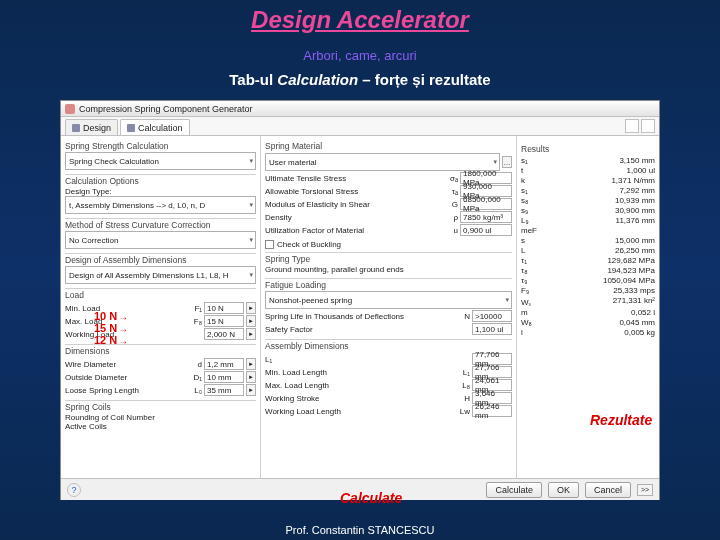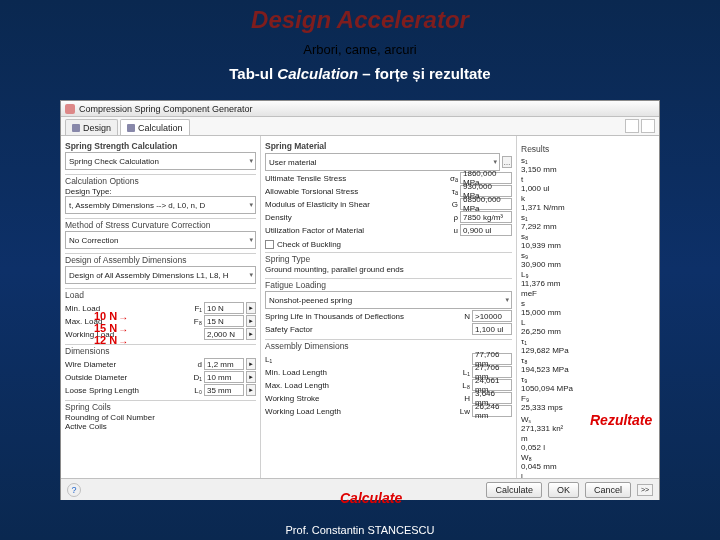--- a/index.html
+++ b/index.html
@@ -1,18 +1,18 @@
 <!DOCTYPE html>
 <html><head>
 <meta charset="utf-8">
 <style>
   * { box-sizing: border-box; margin: 0; padding: 0; font-family: "Segoe UI", Tahoma, sans-serif; }
   body { width: 720px; height: 540px; background: linear-gradient(180deg, #0a2850 0%, #0d3068 50%, #0a2850 100%); overflow: hidden; }
-  .title { color: #7f1d1d; text-align: center; font-size: 24px; font-weight: 700; font-style: italic; margin-top: 6px; }
-  .subtitle { color: #000000; text-align: center; font-size: 13px; margin-top: 8px; }
+  .title { color: #ec4899; text-align: center; font-size: 24px; font-weight: 700; font-style: italic; margin-top: 6px; text-decoration: underline; }
+  .subtitle { color: #8b5cf6; text-align: center; font-size: 13px; margin-top: 14px; }
   .tabtitle { color: #fff; text-align: center; font-size: 15px; font-weight: 700; margin-top: 8px; }
   .tabtitle .i { font-style: italic; }
   .footer { color: #fff; text-align: center; font-size: 11px; position: absolute; bottom: 4px; left: 0; right: 0; }
 
   .win { position: absolute; left: 60px; top: 100px; width: 600px; height: 400px; background: #efefef; border: 1px solid #8a8a8a; font-size: 9px; color: #222; }
   .win-titlebar { height: 16px; background: linear-gradient(180deg,#fdfdfd,#e4e4e4); border-bottom: 1px solid #c0c0c0; padding: 2px 4px; display:flex; align-items:center; gap:4px; }
   .win-titlebar .icon { width:10px; height:10px; background:#d88; border-radius:2px; }
   .tabsbar { height: 19px; background: #f7f7f7; border-bottom: 1px solid #c0c0c0; display:flex; gap:2px; padding:2px 4px 0 4px; }
   .tab { padding: 1px 6px; border:1px solid #c0c0c0; border-bottom:none; background:#f0f0f0; border-radius:2px 2px 0 0; font-size: 9px; display:flex; gap:3px; align-items:center;}
   .tab.active { background:#fff; }
@@ -21,37 +21,37 @@
   .toolbtns div { width:14px; height:14px; border:1px solid #c0c0c0; background:#fff; }
 
   .body3col { display:flex; height: calc(100% - 16px - 18px - 22px); background:#fff; }
   .col { overflow:hidden; padding:4px; }
   .col1 { width: 200px; border-right:1px solid #d0d0d0; }
   .col2 { width: 256px; border-right:1px solid #d0d0d0; position:relative;}
   .col3 { flex:1; }
 
   .grp { margin-bottom:4px; }
   .grp-h { font-size: 8.5px; color:#444; padding:1px 0; border-top:1px solid #d0d0d0; margin-top:3px;}
-  .grp:first-child .grp-h { border-top:none; margin-top:0;font-weight:bold;}
+  .grp:first-child .grp-h { border-top:none; margin-top:0;}
   .row { display:flex; align-items:center; gap:2px; margin:1px 0; }
   .lbl { flex:1; font-size:8px; white-space:nowrap; overflow:hidden; text-overflow:ellipsis;}
   .sym { width: 14px; font-size:8px; text-align:right; }
   .inp { width: 52px; height:12px; border:1px solid #b0b0b0; background:#fff; font-size:8px; padding:0 2px; display:flex; align-items:center; }
   .inp.small { width:40px;}
   .unitbtn { width:10px; height:12px; border:1px solid #b0b0b0; background:#f4f4f4; display:flex; align-items:center; justify-content:center; font-size:7px;}
   .sel { height:13px; border:1px solid #b0b0b0; background:#fff; display:flex; align-items:center; padding:8px 3px; font-size:8px; position:relative;}
   .sel::after { content:"▾"; position:absolute; right:2px; font-size:7px; color:#666;}
   .chk { display:flex; align-items:center; gap:3px; font-size:8px; margin:1px 0;}
   .chk .box { width:9px; height:9px; border:1px solid #888; background:#fff;}
 
   .redarrow { color:#d00; font-weight:700; font-size:11px; display:flex; align-items:center; gap:1px;}
   .redarrow .arr { font-size:10px;}
   .redlabel-abs { position:absolute; color:#d00; font-weight:700; font-size:14px; font-style:italic;}
 
-  .resrow { display:flex; justify-content:space-between; font-size:8px; margin:1px 0;flex-direction:column;}
+  .resrow { display:flex; justify-content:space-between; font-size:8px; margin:1px 0;}
   .resrow .k { width:24px;}
   .resrow .v { text-align:left;}
 
   .btnbar { height:22px; border-top:1px solid #c0c0c0; background:#f0f0f0; display:flex; align-items:center; padding:0 6px; gap:6px;}
   .btn { height:16px; padding:0 8px; border:1px solid #a0a0a0; background:linear-gradient(#fff,#e6e6e6); border-radius:2px; font-size:9px; display:flex; align-items:center;}
   .spacer { flex:1;}
   .helpicon { width:14px; height:14px; border:1px solid #c0c0c0; border-radius:7px; display:flex; align-items:center; justify-content:center; font-size:9px; color:#2266cc;}
 
   .ovl { position:absolute; font-size:11px; font-weight:700; color:#d00; pointer-events:none;}
 </style>

